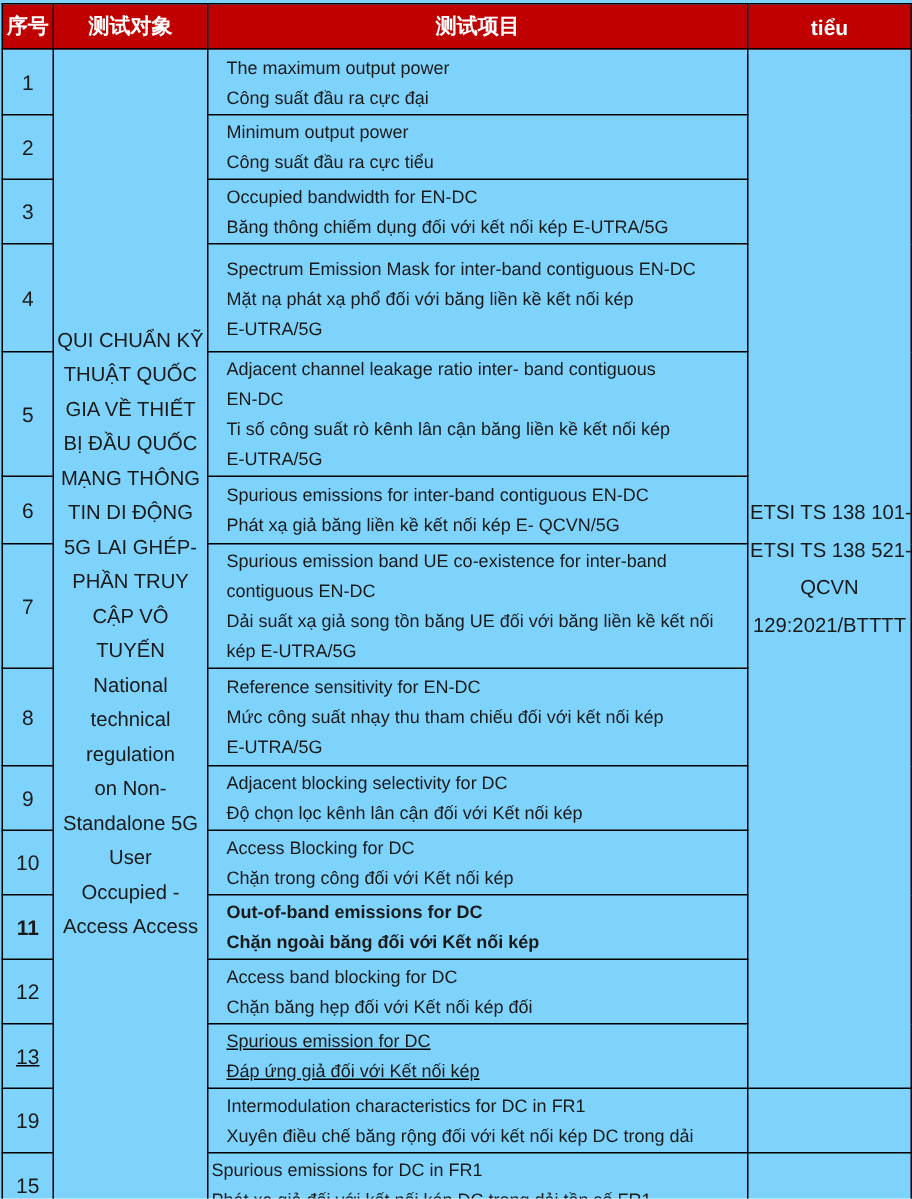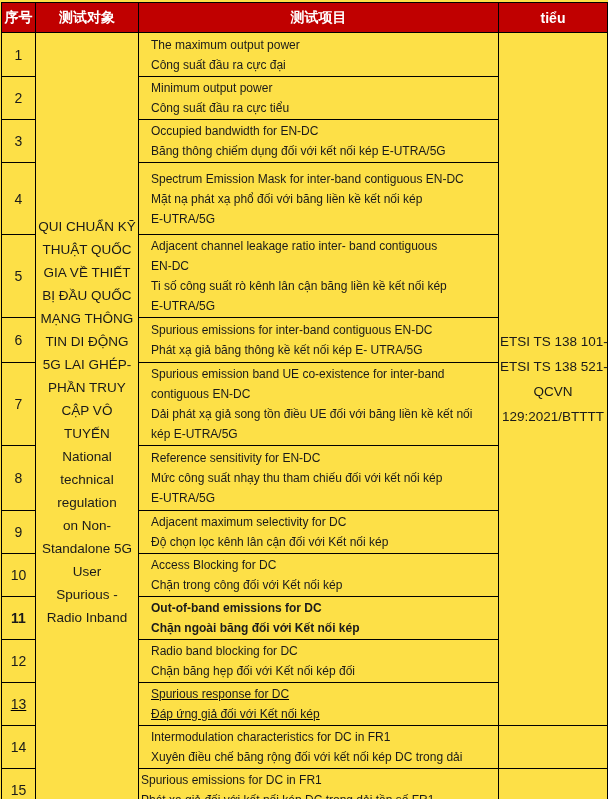--- a/index.html
+++ b/index.html
@@ -4,21 +4,21 @@
 <style>
   html, body {
     margin: 0;
     padding: 0;
     background: #ffffff;
     font-family: "Liberation Sans", "DejaVu Sans", sans-serif;
   }
   .page {
     width: 608px;
     height: 799px;
-    background: #fde047;
+    background: #7dd3fc;
     box-sizing: border-box;
     padding: 2px 1px 0 1px;
   }
   table.spec-table {
     border-collapse: collapse;
     table-layout: fixed;
     width: 606px;
     border: 1px solid var(--border, #000);
     border-bottom: 2px solid var(--border, #000);
   }
@@ -108,22 +108,22 @@
             <div class="line">TIN DI ĐỘNG</div>
             <div class="line">5G LAI GHÉP-</div>
             <div class="line">PHẦN TRUY</div>
             <div class="line">CẬP VÔ TUYẾN</div>
             <div class="line">National</div>
             <div class="line">technical</div>
             <div class="line">regulation</div>
             <div class="line">on Non-</div>
             <div class="line">Standalone 5G</div>
             <div class="line">User</div>
-            <div class="line">Spurious -</div>
-            <div class="line">Radio Inband</div>
+            <div class="line">Occupied -</div>
+            <div class="line">Access Access</div>
           </td>
           <td class="item">
             <div class="line">The maximum output power</div>
             <div class="line">Công suất đầu ra cực đại</div>
           </td>
           <td class="std" rowspan="13">
             <div class="line">ETSI TS 138 101-3</div>
             <div class="line">ETSI TS 138 521-3</div>
             <div class="line">QCVN</div>
             <div class="line">129:2021/BTTTT</div>
@@ -157,77 +157,77 @@
             <div class="line">Adjacent channel leakage ratio inter- band contiguous</div>
             <div class="line">EN-DC</div>
             <div class="line">Ti số công suất rò kênh lân cận băng liền kề kết nối kép</div>
             <div class="line">E-UTRA/5G</div>
           </td>
         </tr>
         <tr style="height: 45px;">
           <td class="no">6</td>
           <td class="item">
             <div class="line">Spurious emissions for inter-band contiguous EN-DC</div>
-            <div class="line">Phát xạ giả băng thông kề kết nối kép E- UTRA/5G</div>
+            <div class="line">Phát xạ giả băng liền kề kết nối kép E- QCVN/5G</div>
           </td>
         </tr>
         <tr style="height: 82px;">
           <td class="no">7</td>
           <td class="item">
             <div class="line">Spurious emission band UE co-existence for inter-band</div>
             <div class="line">contiguous EN-DC</div>
-            <div class="line">Dải phát xạ giả song tồn điều UE đối với băng liền kề kết nối</div>
+            <div class="line">Dải suất xạ giả song tồn băng UE đối với băng liền kề kết nối</div>
             <div class="line">kép E-UTRA/5G</div>
           </td>
         </tr>
         <tr style="height: 65px;">
           <td class="no">8</td>
           <td class="item">
             <div class="line">Reference sensitivity for EN-DC</div>
             <div class="line">Mức công suất nhạy thu tham chiếu đối với kết nối kép</div>
             <div class="line">E-UTRA/5G</div>
           </td>
         </tr>
         <tr style="height: 42px;">
           <td class="no">9</td>
           <td class="item">
-            <div class="line">Adjacent maximum selectivity for DC</div>
+            <div class="line">Adjacent blocking selectivity for DC</div>
             <div class="line">Độ chọn lọc kênh lân cận đối với Kết nối kép</div>
           </td>
         </tr>
         <tr style="height: 41px;">
           <td class="no">10</td>
           <td class="item">
             <div class="line">Access Blocking for DC</div>
             <div class="line">Chặn trong công đối với Kết nối kép</div>
           </td>
         </tr>
         <tr style="height: 40px; font-weight: bold;">
           <td class="no">11</td>
           <td class="item">
             <div class="line">Out-of-band emissions for DC</div>
             <div class="line">Chặn ngoài băng đối với Kết nối kép</div>
           </td>
         </tr>
         <tr style="height: 41px;">
           <td class="no">12</td>
           <td class="item">
-            <div class="line">Radio band blocking for DC</div>
+            <div class="line">Access band blocking for DC</div>
             <div class="line">Chặn băng hẹp đối với Kết nối kép đối</div>
           </td>
         </tr>
         <tr style="height: 43px; text-decoration: underline;">
           <td class="no">13</td>
           <td class="item">
-            <div class="line">Spurious response for DC</div>
+            <div class="line">Spurious emission for DC</div>
             <div class="line">Đáp ứng giả đối với Kết nối kép</div>
           </td>
         </tr>
         <tr style="height: 43px;">
-          <td class="no">14</td>
+          <td class="no">19</td>
           <td class="item">
             <div class="line">Intermodulation characteristics for DC in FR1</div>
             <div class="line">Xuyên điều chế băng rộng đối với kết nối kép DC trong dải</div>
           </td>
           <td class="std-empty"></td>
         </tr>
         <tr style="height: 42px;">
           <td class="no">15</td>
           <td class="item flush">
             <div class="line">Spurious emissions for DC in FR1</div>

